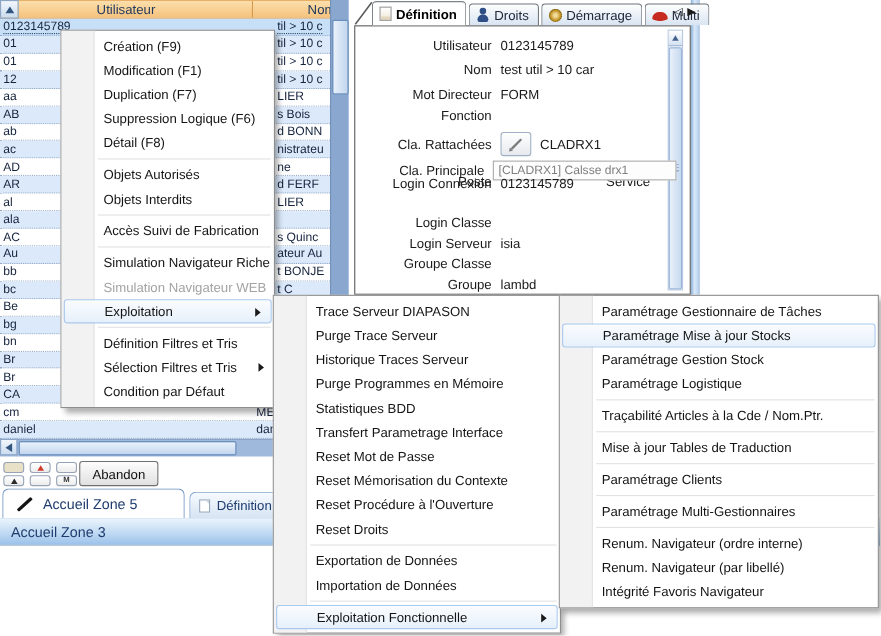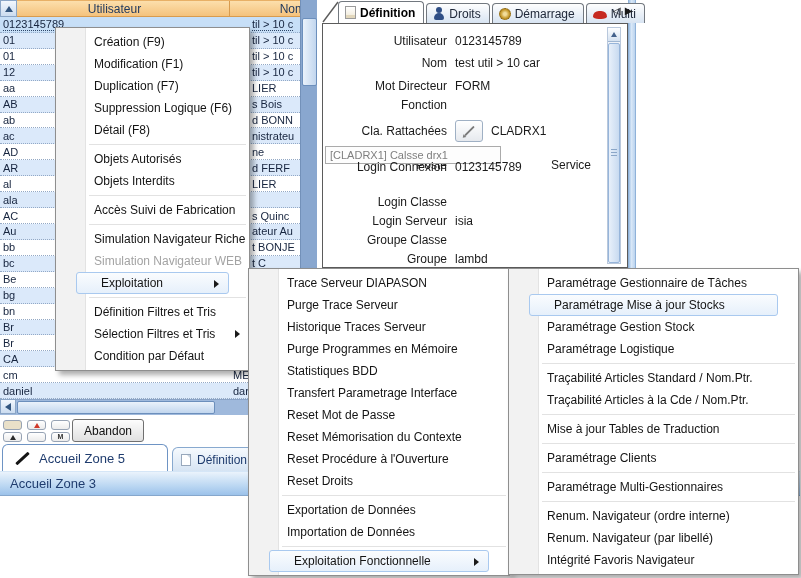--- a/index.html
+++ b/index.html
@@ -37,21 +37,21 @@
                background:linear-gradient(#EAF2FB,#C2D6EE); }
   .ut-corner { position:absolute; left:300px; top:399px; width:18px; height:16px; background:#E6ECF4; }
   .tri-up { width:0; height:0; border-left:4px solid transparent; border-right:4px solid transparent; border-bottom:6px solid #33567F; }
   .tri-left { width:0; height:0; border-top:4px solid transparent; border-bottom:4px solid transparent; border-right:6px solid #33567F; }
 
   
   .menu { position:absolute; background:#fff; border:1px solid #8E8E8E; box-shadow:4px 4px 5px rgba(0,0,0,0.32); padding:3px 0; }
   .menu-gutter { position:absolute; left:0; top:0; bottom:0; width:30px; background:#F2F2F2; border-right:1px solid #E3E3E3; }
   .menu-item { position:relative; height:22px; line-height:22px; padding-left:38px; font-size:12px; color:#141414; white-space:nowrap; }
   .menu-item.disabled { color:#A3A3A3; }
-  .menu-item.hl { margin:0 20px; height:22px; line-height:20px; padding-left:24px; border:1px solid #A9C9EF; border-radius:3px;
+  .menu-item.hl { margin:0 2px; height:22px; line-height:20px; padding-left:36px; border:1px solid #A9C9EF; border-radius:3px;
                   background:linear-gradient(#FAFCFE,#E6F0FB); }
   .menu-sep { height:1px; background:#E2E2E2; margin:3px 3px 3px 33px; }
   .sub-arrow { position:absolute; right:9px; top:7px; width:0; height:0;
                border-left:5px solid #1a1a1a; border-top:4px solid transparent; border-bottom:4px solid transparent; }
   #menu1 { left:55px; top:27px; width:195px; z-index:30; }
   #menu2 { left:248px; top:268px; width:262px; z-index:40; }
   #menu3 { left:508px; top:268px; width:291px; z-index:50; }
 
   
   .panel-body { position:absolute; left:322px; top:23px; width:306px; height:245px; background:#fff; border:1px solid #5B5B5B; z-index:10; }
@@ -397,20 +397,21 @@
         <span class="pf-extra">Service</span>
       </div>
       <div class="pfield" style="top: 100px;">
         <div class="pf-label">Cla. Rattachées</div>
         <div class="pf-btn">
           <span class="pencil-sm"></span>
         </div>
         <span class="pf-value">CLADRX1</span>
       </div>
       <div class="pfield" style="top: 124px;">
+        <div class="pf-label">Cla. Principale</div>
         <div class="pf-input">[CLADRX1] Calsse drx1</div>
       </div>
       <div class="pfield" style="top: 136px;">
         <div class="pf-label">Login Connexion</div>
         <span class="pf-value">0123145789</span>
       </div>
       <div class="pfield" style="top: 171px;">
         <div class="pf-label">Login Classe</div>
         <span class="pf-value"></span>
       </div>
@@ -496,21 +497,20 @@
       <div class="menu-sep"></div>
       <div class="menu-item hl"><span>Exploitation Fonctionnelle</span><span class="sub-arrow"></span></div>
     </div>
   <div class="menu" id="menu3">
       <div class="menu-gutter"></div>
       <div class="menu-item"><span>Paramétrage Gestionnaire de Tâches</span></div>
       <div class="menu-item hl"><span>Paramétrage Mise à jour Stocks</span></div>
       <div class="menu-item"><span>Paramétrage Gestion Stock</span></div>
       <div class="menu-item"><span>Paramétrage Logistique</span></div>
       <div class="menu-sep"></div>
-      <div class="menu-item"><span>Traçabilité Articles Standard / Nom.Ptr.</span></div>
       <div class="menu-item"><span>Traçabilité Articles à la Cde / Nom.Ptr.</span></div>
       <div class="menu-sep"></div>
       <div class="menu-item"><span>Mise à jour Tables de Traduction</span></div>
       <div class="menu-sep"></div>
       <div class="menu-item"><span>Paramétrage Clients</span></div>
       <div class="menu-sep"></div>
       <div class="menu-item"><span>Paramétrage Multi-Gestionnaires</span></div>
       <div class="menu-sep"></div>
       <div class="menu-item"><span>Renum. Navigateur (ordre interne)</span></div>
       <div class="menu-item"><span>Renum. Navigateur (par libellé)</span></div>

